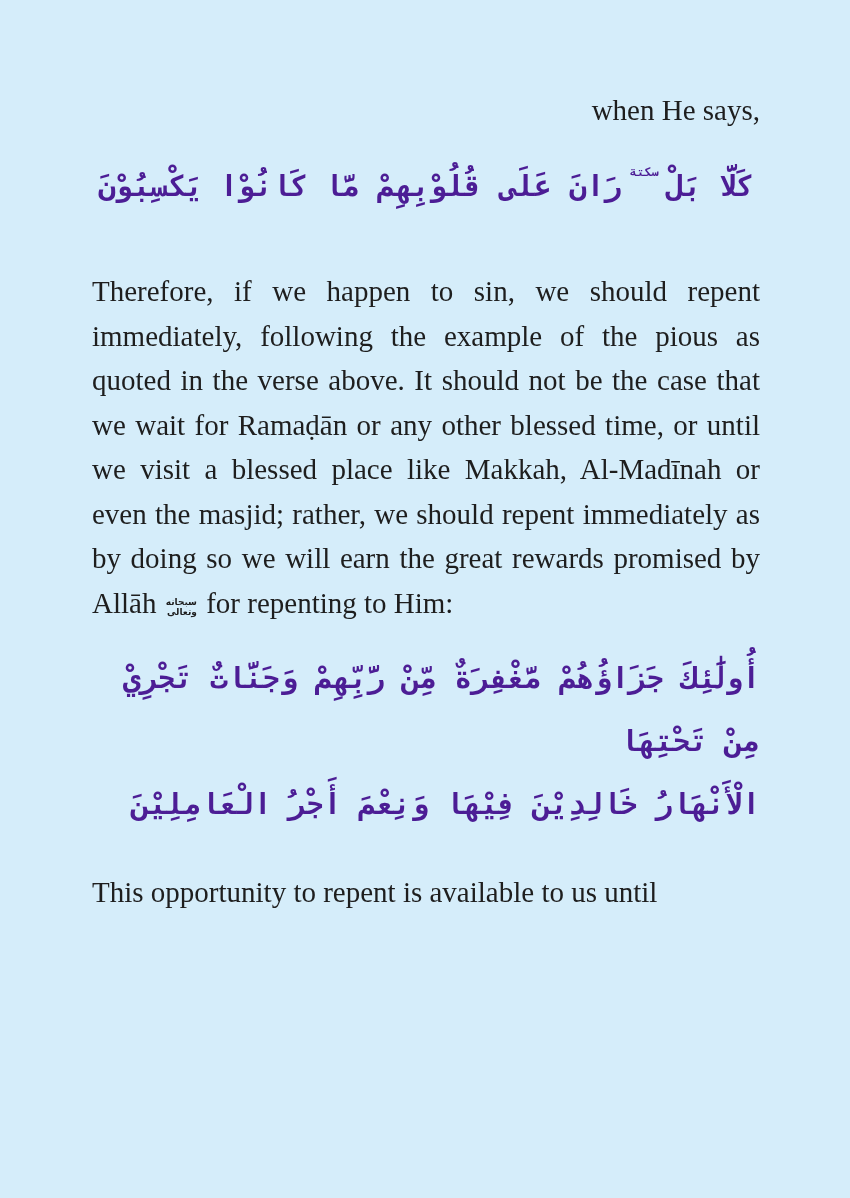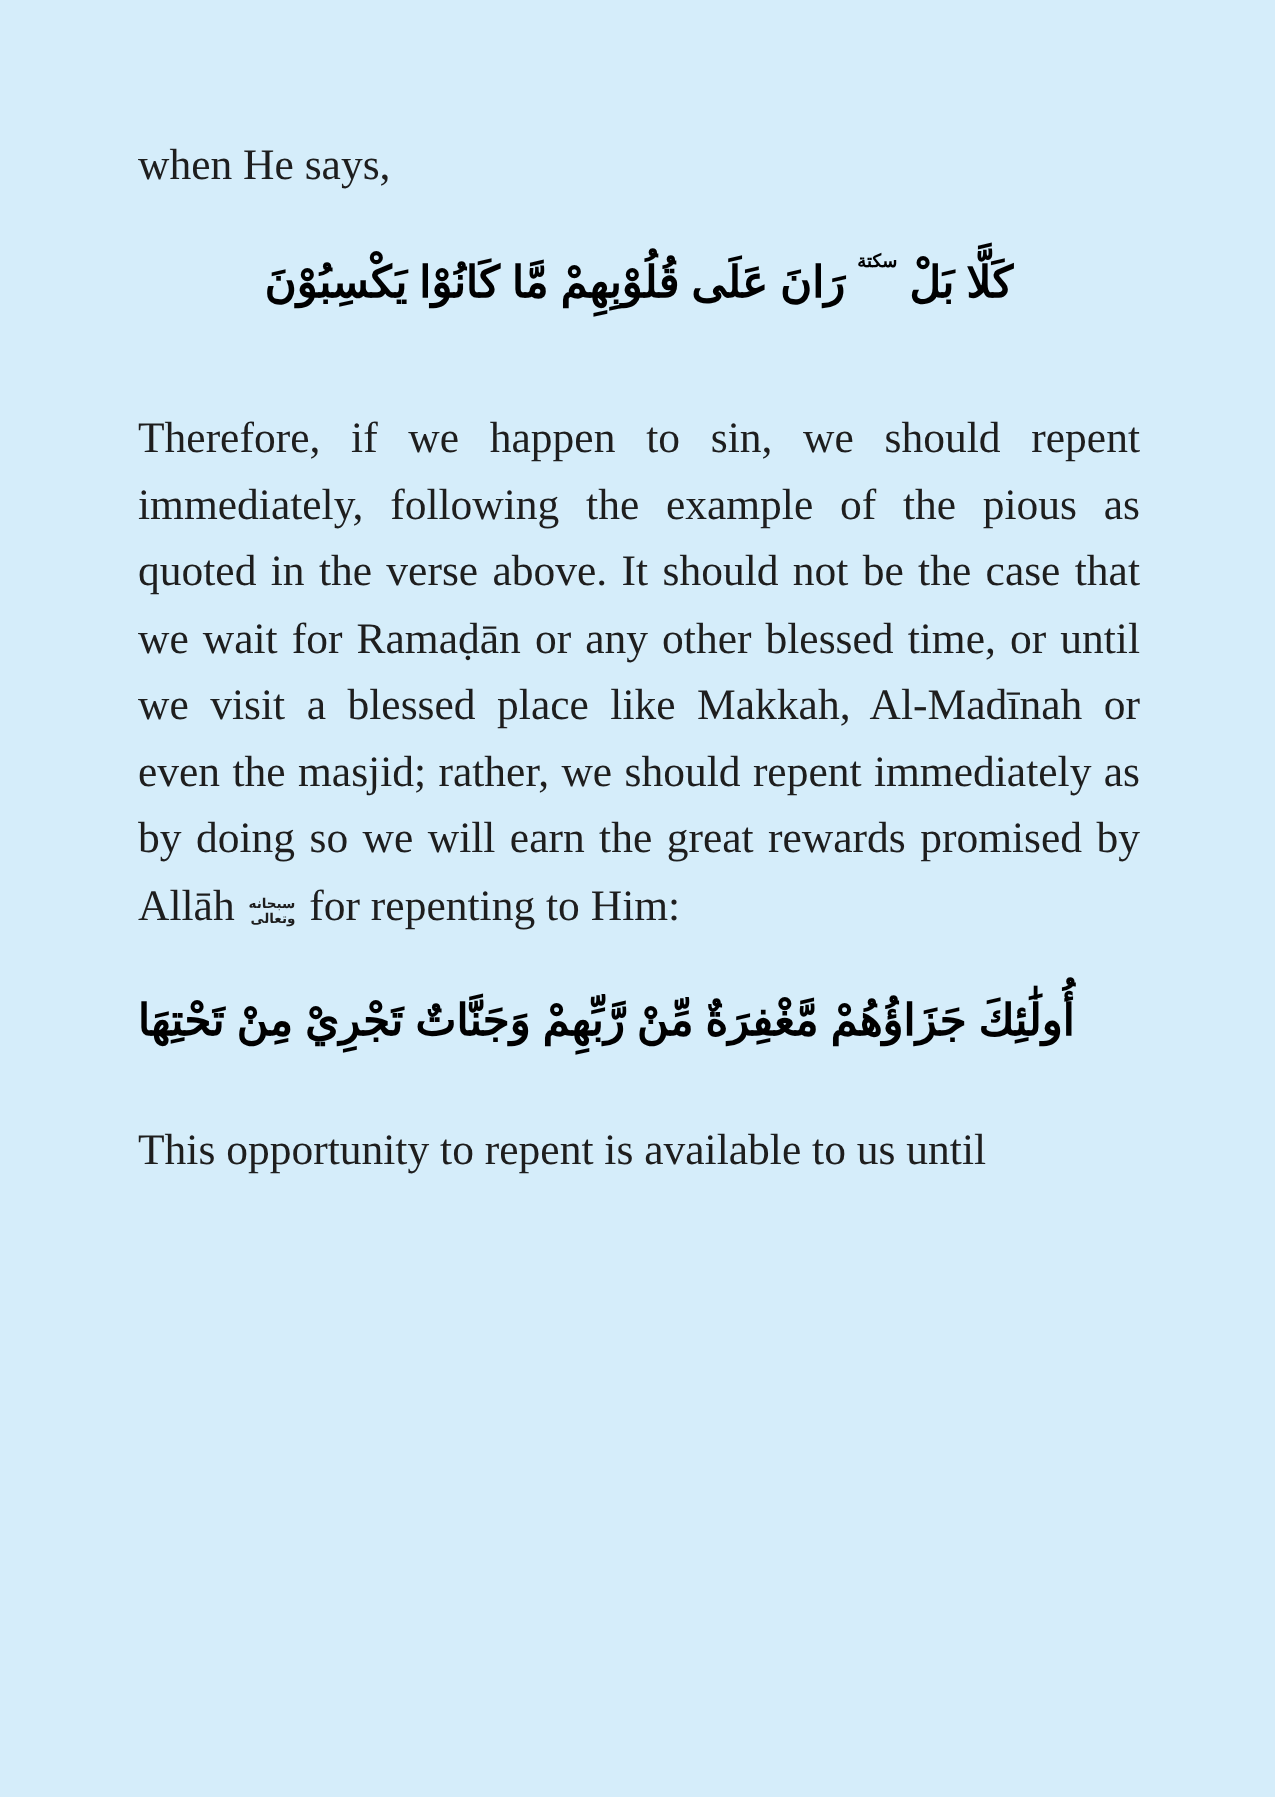--- a/index.html
+++ b/index.html
@@ -16,27 +16,27 @@
     box-sizing: border-box;
     width: 850px;
     height: 1198px;
     padding: 94px 90px 0 92px;
     color: #1e1e1e;
     font-family: "Liberation Serif", "DejaVu Serif", serif;
   }
   .intro-line {
     font-size: 29px;
     line-height: 33px;
-    text-align: left;
+    text-align: right;
   }
   .arabic {
     direction: rtl;
-    font-family: Liberation Sans, sans-serif;
+    font-family: Liberation Mono, monospace;
     font-weight: bold;
-    color: #000000;
+    color: #4c1d95;
   }
   .verse-1 {
     margin-top: 34px;
     font-size: 29px;
     line-height: 56px;
     text-align: center;
   }
   .sakta {
     display: inline-block;
     font-size: 12px;
@@ -67,21 +67,21 @@
     line-height: 10px;
     vertical-align: -2px;
     margin: 0 2px;
     white-space: nowrap;
   }
   .honorific div { line-height: 10px; }
   .verse-2 {
     margin-top: 24px;
     font-size: 29px;
     line-height: 63px;
-    text-align: left;
+    text-align: right;
   }
   .closing-line {
     margin-top: 38px;
     font-size: 29px;
     line-height: 33px;
     text-align: left;
   }
 </style>
 </head>
 <body style="background: rgb(213, 237, 250);">
@@ -99,18 +99,19 @@
     <span>Therefore, if we happen to sin, we should repent immediately, following the example of the pious as quoted in the verse above. It should not be the case that we wait for Ramaḍān or any other blessed time, or until we visit a blessed place like Makkah, Al-Madīnah or even the masjid; rather, we should repent immediately as by doing so we will earn the great rewards promised by Allāh</span>
     <span class="honorific">
       <div>سبحانه</div>
       <div>وتعالى</div>
     </span>
     <span>for repenting to Him:</span>
   </div>
 
   <div class="arabic verse-2">
     <div>أُولَٰئِكَ جَزَاؤُهُمْ مَّغْفِرَةٌ مِّنْ رَّبِّهِمْ وَجَنَّاتٌ تَجْرِيْ مِنْ تَحْتِهَا</div>
+    <div>الْأَنْهَارُ خَالِدِيْنَ فِيْهَا وَنِعْمَ أَجْرُ الْعَامِلِيْنَ</div>
   </div>
 
 
   <div class="closing-line">This opportunity to repent is available to us until</div>
 
 </div>
 
 </body></html>

